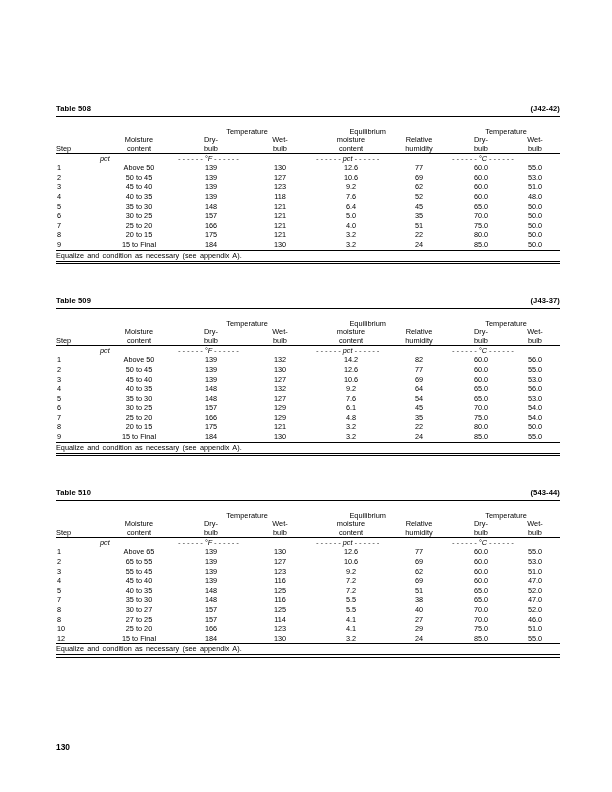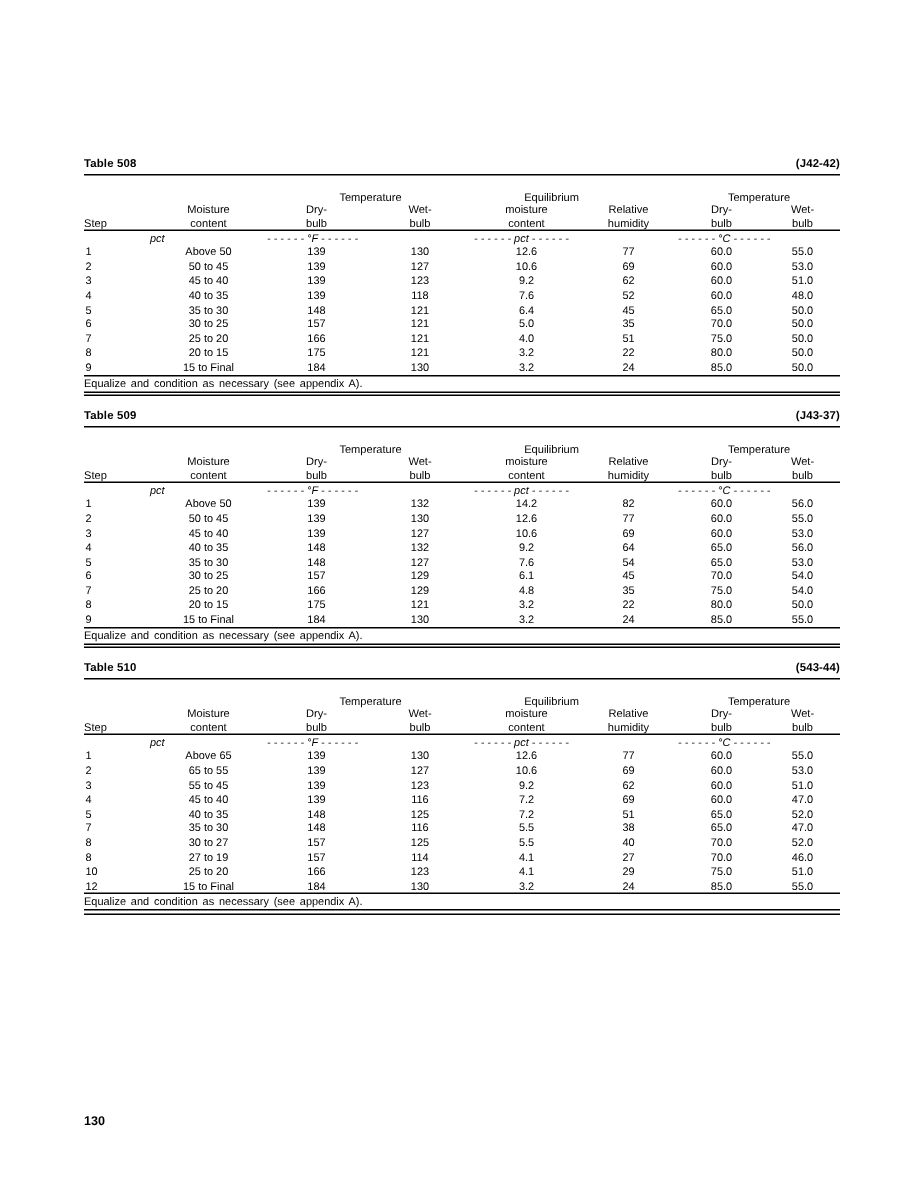--- a/index.html
+++ b/index.html
@@ -23,21 +23,21 @@
   }
   .content {
     position: absolute;
     left: 56px;
     top: 104px;
     width: 504px;
   }
 
   
   .table-block {
-    margin-bottom: 8px;
+    margin-bottom: 32px;
   }
   .table-caption-row {
     display: flex;
     justify-content: space-between;
     align-items: baseline;
     font-size: 7.6px;
     font-weight: bold;
     letter-spacing: 0.1px;
     padding-bottom: 3px;
   }
@@ -572,21 +572,21 @@
               <td>30 to 27</td>
               <td>157</td>
               <td>125</td>
               <td>5.5</td>
               <td>40</td>
               <td>70.0</td>
               <td>52.0</td>
             </tr>
             <tr class="row">
               <td class="step">8</td>
-              <td>27 to 19</td>
+              <td>27 to 25</td>
               <td>157</td>
               <td>114</td>
               <td>4.1</td>
               <td>27</td>
               <td>70.0</td>
               <td>46.0</td>
             </tr>
             <tr class="row">
               <td class="step">10</td>
               <td>25 to 20</td>

